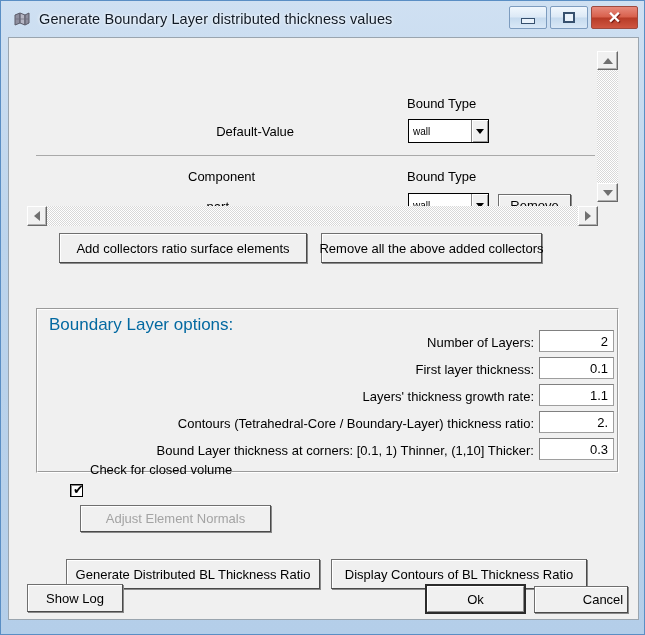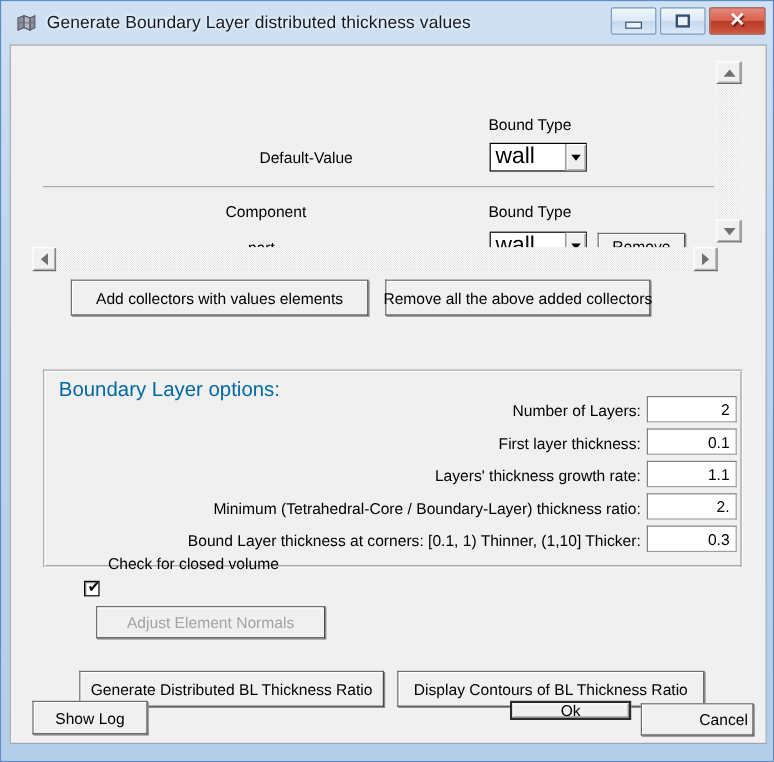--- a/index.html
+++ b/index.html
@@ -122,21 +122,21 @@
 
   .combo {
     position: absolute;
     background: #ffffff;
     border: 1px solid #000000;
     display: flex; align-items: stretch;
     cursor: default;
   }
   .combo .val {
     flex: 1;
-    font-size: 19px;
+    font-size: 10px;
     color: #000000;
     padding-left: 4px;
     display: flex; align-items: center;
     white-space: nowrap;
   }
   .combo .arrowbox {
     width: 17px;
     background: #f0f0f0;
     border-left: 1px solid #848484;
     box-shadow: inset 1px 1px 0 #ffffff, inset -1px -1px 0 #9b9b9b;
@@ -316,53 +316,53 @@
     <div>
       <div class="sb-btn" style="left:18px; top:168px; width:20px; height:20px;">
         <div class="tri-left"></div>
       </div>
       <div class="sb-track" style="left:38px; top:168px; width:531px; height:20px;"></div>
       <div class="sb-btn" style="left:569px; top:168px; width:20px; height:20px;">
         <div class="tri-right"></div>
       </div>
     </div>
 
-    <div class="btn" style="left:50px; top:195px; width:248px; height:30px;">Add collectors with values elements</div>
+    <div class="btn" style="left:50px; top:195px; width:248px; height:30px;">Add collectors ratio surface elements</div>
     <div class="btn" style="left:312px; top:195px; width:221px; height:30px;">Remove all the above added collectors</div>
 
     <div id="bl-group">
       <div class="gb-inner"></div>
     </div>
     <div id="bl-legend">Boundary Layer options:</div>
 
     <div class="lbl right" style="left:30px; top:297px; width:495px;">Number of Layers:</div>
     <div class="txtfield" style="left:530px; top:292px; width:75px; height:22px;">2</div>
 
     <div class="lbl right" style="left:30px; top:324px; width:495px;">First layer thickness:</div>
     <div class="txtfield" style="left:530px; top:319px; width:75px; height:22px;">0.1</div>
 
     <div class="lbl right" style="left:30px; top:351px; width:495px;">Layers' thickness growth rate:</div>
     <div class="txtfield" style="left:530px; top:346px; width:75px; height:22px;">1.1</div>
 
-    <div class="lbl right" style="left:30px; top:378px; width:495px;">Minimum (Tetrahedral-Core / Boundary-Layer) thickness ratio:</div>
+    <div class="lbl right" style="left:30px; top:378px; width:495px;">Contours (Tetrahedral-Core / Boundary-Layer) thickness ratio:</div>
     <div class="txtfield" style="left:530px; top:373px; width:75px; height:22px;">2.</div>
 
     <div class="lbl right" style="left:30px; top:405px; width:495px;">Bound Layer thickness at corners: [0.1, 1) Thinner, (1,10] Thicker:</div>
     <div class="txtfield" style="left:530px; top:400px; width:75px; height:22px;">0.3</div>
 
     <div id="cb-closed-volume">
       <span class="tick">✔</span>
     </div>
     <div class="lbl" style="left:81px; top:424px;">Check for closed volume</div>
 
     <div class="btn disabled" style="left:71px; top:467px; width:191px; height:27px;">Adjust Element Normals</div>
 
     <div class="btn" style="left:57px; top:521px; width:254px; height:30px;">Generate Distributed BL Thickness Ratio</div>
     <div class="btn" style="left:322px; top:521px; width:256px; height:30px;">Display Contours of BL Thickness Ratio</div>
 
     <div class="btn" style="left:18px; top:547px; width:96px; height:28px; top:546px;">Show Log</div>
-    <div class="btn default" style="left:416px; top:546px; width:101px; height:16px;">
+    <div class="btn default" style="left:416px; top:546px; width:101px; height:30px;">
       <span class="inner">Ok</span>
     </div>
     <div class="btn" style="left:525px; top:548px; width:94px; height:27px;padding-left:44px;">Cancel</div>
 
   </div>
 </div>
 
 </body></html>

